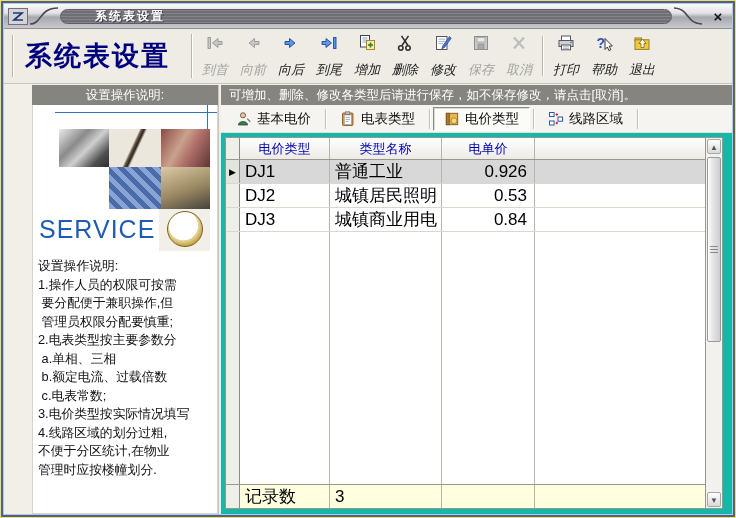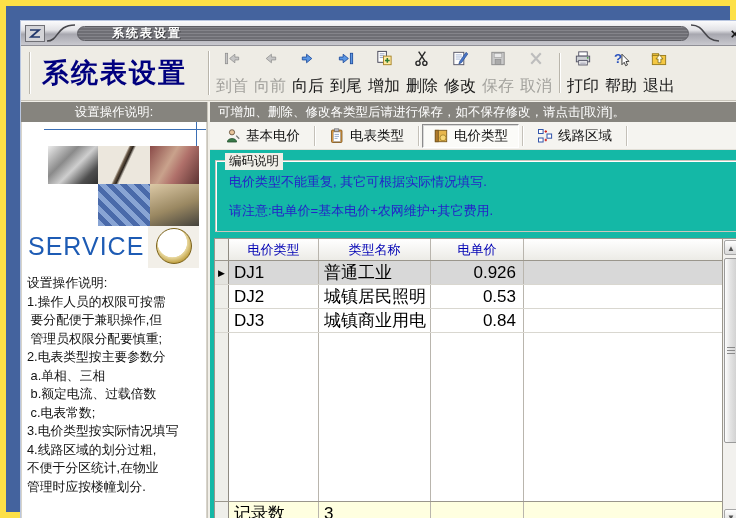--- a/index.html
+++ b/index.html
@@ -1,20 +1,20 @@
 <!DOCTYPE html>
 <html><head>
 <meta charset="utf-8">
 <style>
   * { margin:0; padding:0; box-sizing:border-box; }
   html,body { width:736px; height:518px; }
   body { font-family:"Liberation Sans", sans-serif; background:#3a3a3a; position:relative; overflow:hidden; }
 
   
-  .window { position:absolute; inset:0; background:#44639e; border:6px solid #fde047; padding:14px; }
+  .window { position:absolute; inset:0; background:#44639e; border:1px solid #fde047; padding:2px; }
   .inner  { position:relative; width:730px; height:512px; background:#f1efe8; border:1px solid #b9c6e0; display:flex; flex-direction:column; }
 
   
   .titlebar { height:25px; flex:0 0 25px; display:flex; align-items:center;
     background:linear-gradient(180deg,#fbfbfc 0%,#e2e2e6 38%,#a7a7af 55%,#c9c9cf 100%);
     border-bottom:1px solid #8f8f96; }
   .app-icon { width:20px; height:17px; margin-left:4px; flex:0 0 auto; cursor:default; }
   .tb-ornament { flex:0 0 auto; margin:0 1px; }
   .title-pill { flex:1 1 auto; height:15px; border-radius:8px; overflow:hidden;
     background:repeating-linear-gradient(180deg,#84848a 0 1px,#6e6e74 1px 3px);
@@ -26,30 +26,30 @@
   
   .header { height:55px; flex:0 0 55px; display:flex; background:#eeece5; border-bottom:1px solid #c8c4ba; }
   .big-title { width:187px; flex:0 0 187px; text-align:center; line-height:54px; font-size:27px; font-weight:bold;
     color:#00007e; letter-spacing:2px; position:relative; }
   .big-title::before { content:""; position:absolute; left:8px; top:6px; bottom:6px; width:1px;
     background:#b9b5ab; box-shadow:1px 0 0 #fff; }
   .hdr-divider { width:1px; margin:5px 0; background:#b9b5ab; box-shadow:1px 0 0 #fff; }
   .toolbar { flex:1; display:flex; align-items:center; padding-left:4px; }
   .tbtn { width:38px; height:50px; display:flex; flex-direction:column; align-items:center; justify-content:center;
     cursor:pointer; border:1px solid transparent; }
-  .tbtn .tlabel { font-size:16px; color:#1a1a1a; margin-top:8px; white-space:nowrap; }
+  .tbtn .tlabel { font-size:13px; color:#1a1a1a; margin-top:8px; white-space:nowrap;font-style:italic; }
   .tbtn.disabled .tlabel { color:#a3a29d; }
   .tbtn.disabled { cursor:default; }
   .tb-sep { width:1px; height:40px; background:#b9b5ab; box-shadow:1px 0 0 #fff; margin:0 4px; }
 
   
   .content { flex:1; display:flex; min-height:0; padding-top:1px; }
 
   
-  .sidebar { width:187px; flex:0 0 187px; display:flex; flex-direction:column; border-right:1px solid #c8c4ba; }
+  .sidebar { width:187px; flex:0 0 187px; display:flex; flex-direction:column; border-right:1px solid #c8c4ba;margin-left:28px; }
   .sidebar-header { height:20px; flex:0 0 20px; background:#86847e; color:#fff; font-size:12.5px;
     text-align:center; line-height:20px; }
   .sidebar-body { flex:1; background:#fff; border:1px solid #d7d4cb; border-top:none; overflow:hidden; }
 
   .collage { position:relative; height:148px; }
   .c-hline { position:absolute; top:7px; left:22px; right:0; height:1px; background:#3b6fb5; }
   .c-vline { position:absolute; top:0; left:174px; width:1px; height:140px; background:#3b6fb5; }
   .c-img { position:absolute; }
   .img-tools { left:26px; top:24px; width:50px; height:38px;
     background:linear-gradient(135deg,#ececec 0%,#8a8a8a 35%,#cfcfcf 55%,#4e4e4e 80%,#303030 100%); }
@@ -327,25 +327,20 @@
                 <g stroke="#cc2222" stroke-width="1.2" fill="none">
                   <path d="M7.6 3.5h2.4M8.8 2.3v2.4"></path>
                   <path d="M7.6 12h2.4M8.8 10.8v2.4"></path>
                 </g>
               </svg>
             <span>线路区域</span>
           </div>
           <div class="tab-sep"></div>
         </div>
 
-        <div class="groupbox">
-          <span class="gb-title">编码说明</span>
-          <div class="gb-line">电价类型不能重复, 其它可根据实际情况填写.</div>
-          <div class="gb-line">请注意:电单价=基本电价+农网维护+其它费用.</div>
-        </div>
 
         <div class="grid">
           <div class="grid-rows">
 
             <div class="grow hdr">
               <div class="cell c-ind"></div>
               <div class="cell c-code">电价类型</div>
               <div class="cell c-name">类型名称</div>
               <div class="cell c-price" style="justify-content:center;">电单价</div>
             </div>

